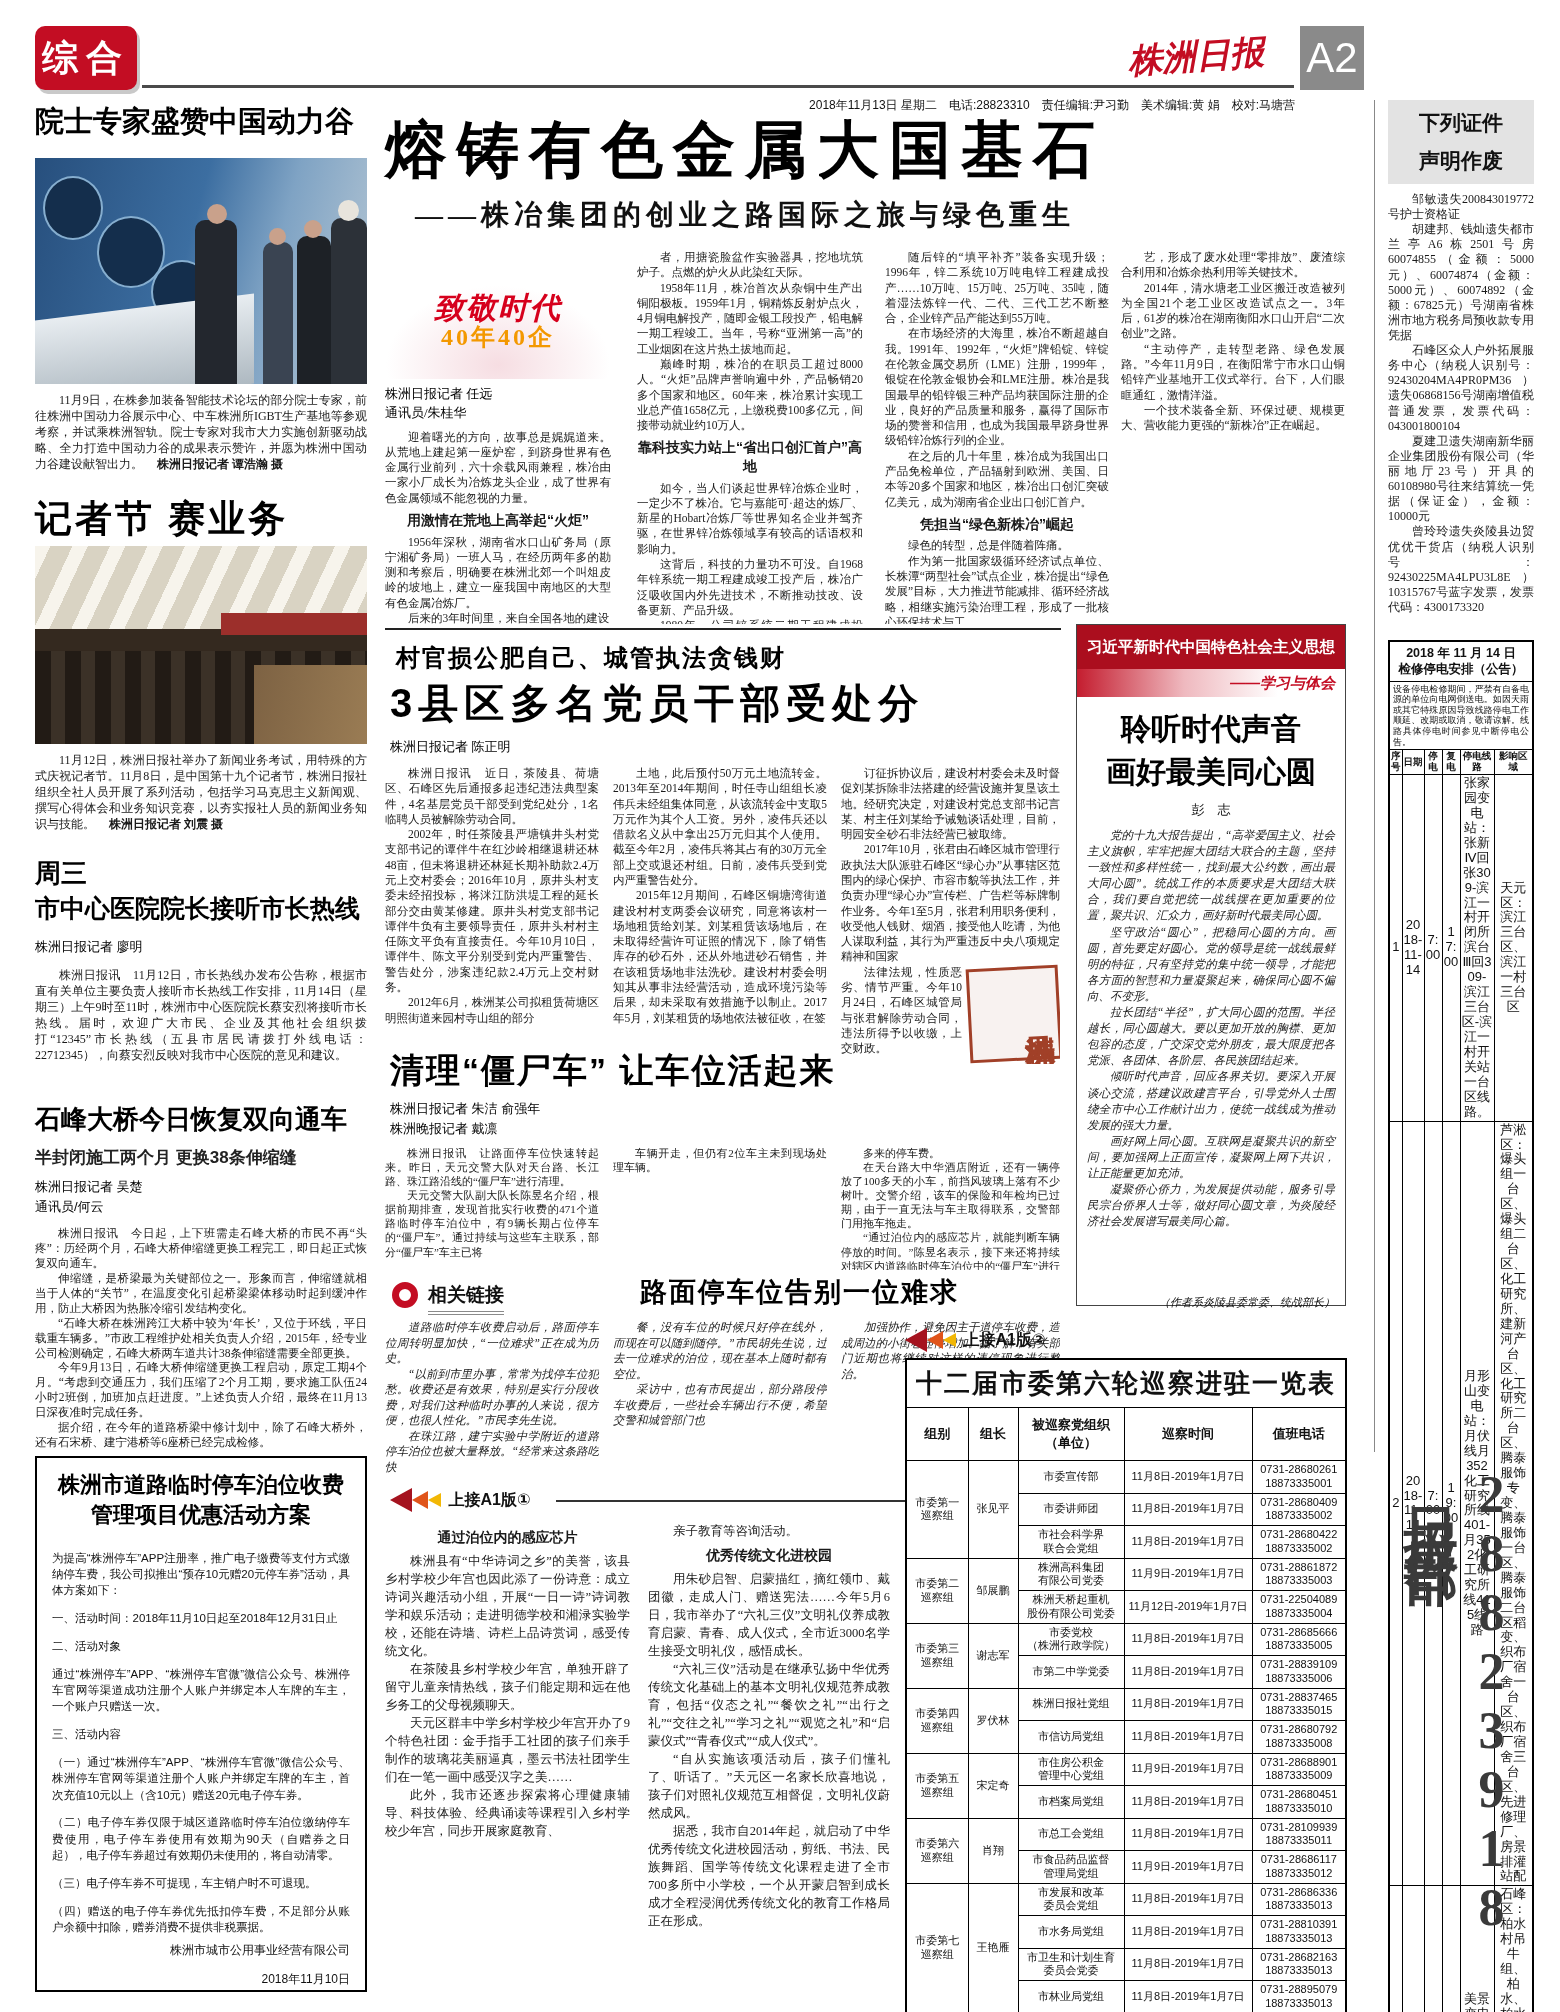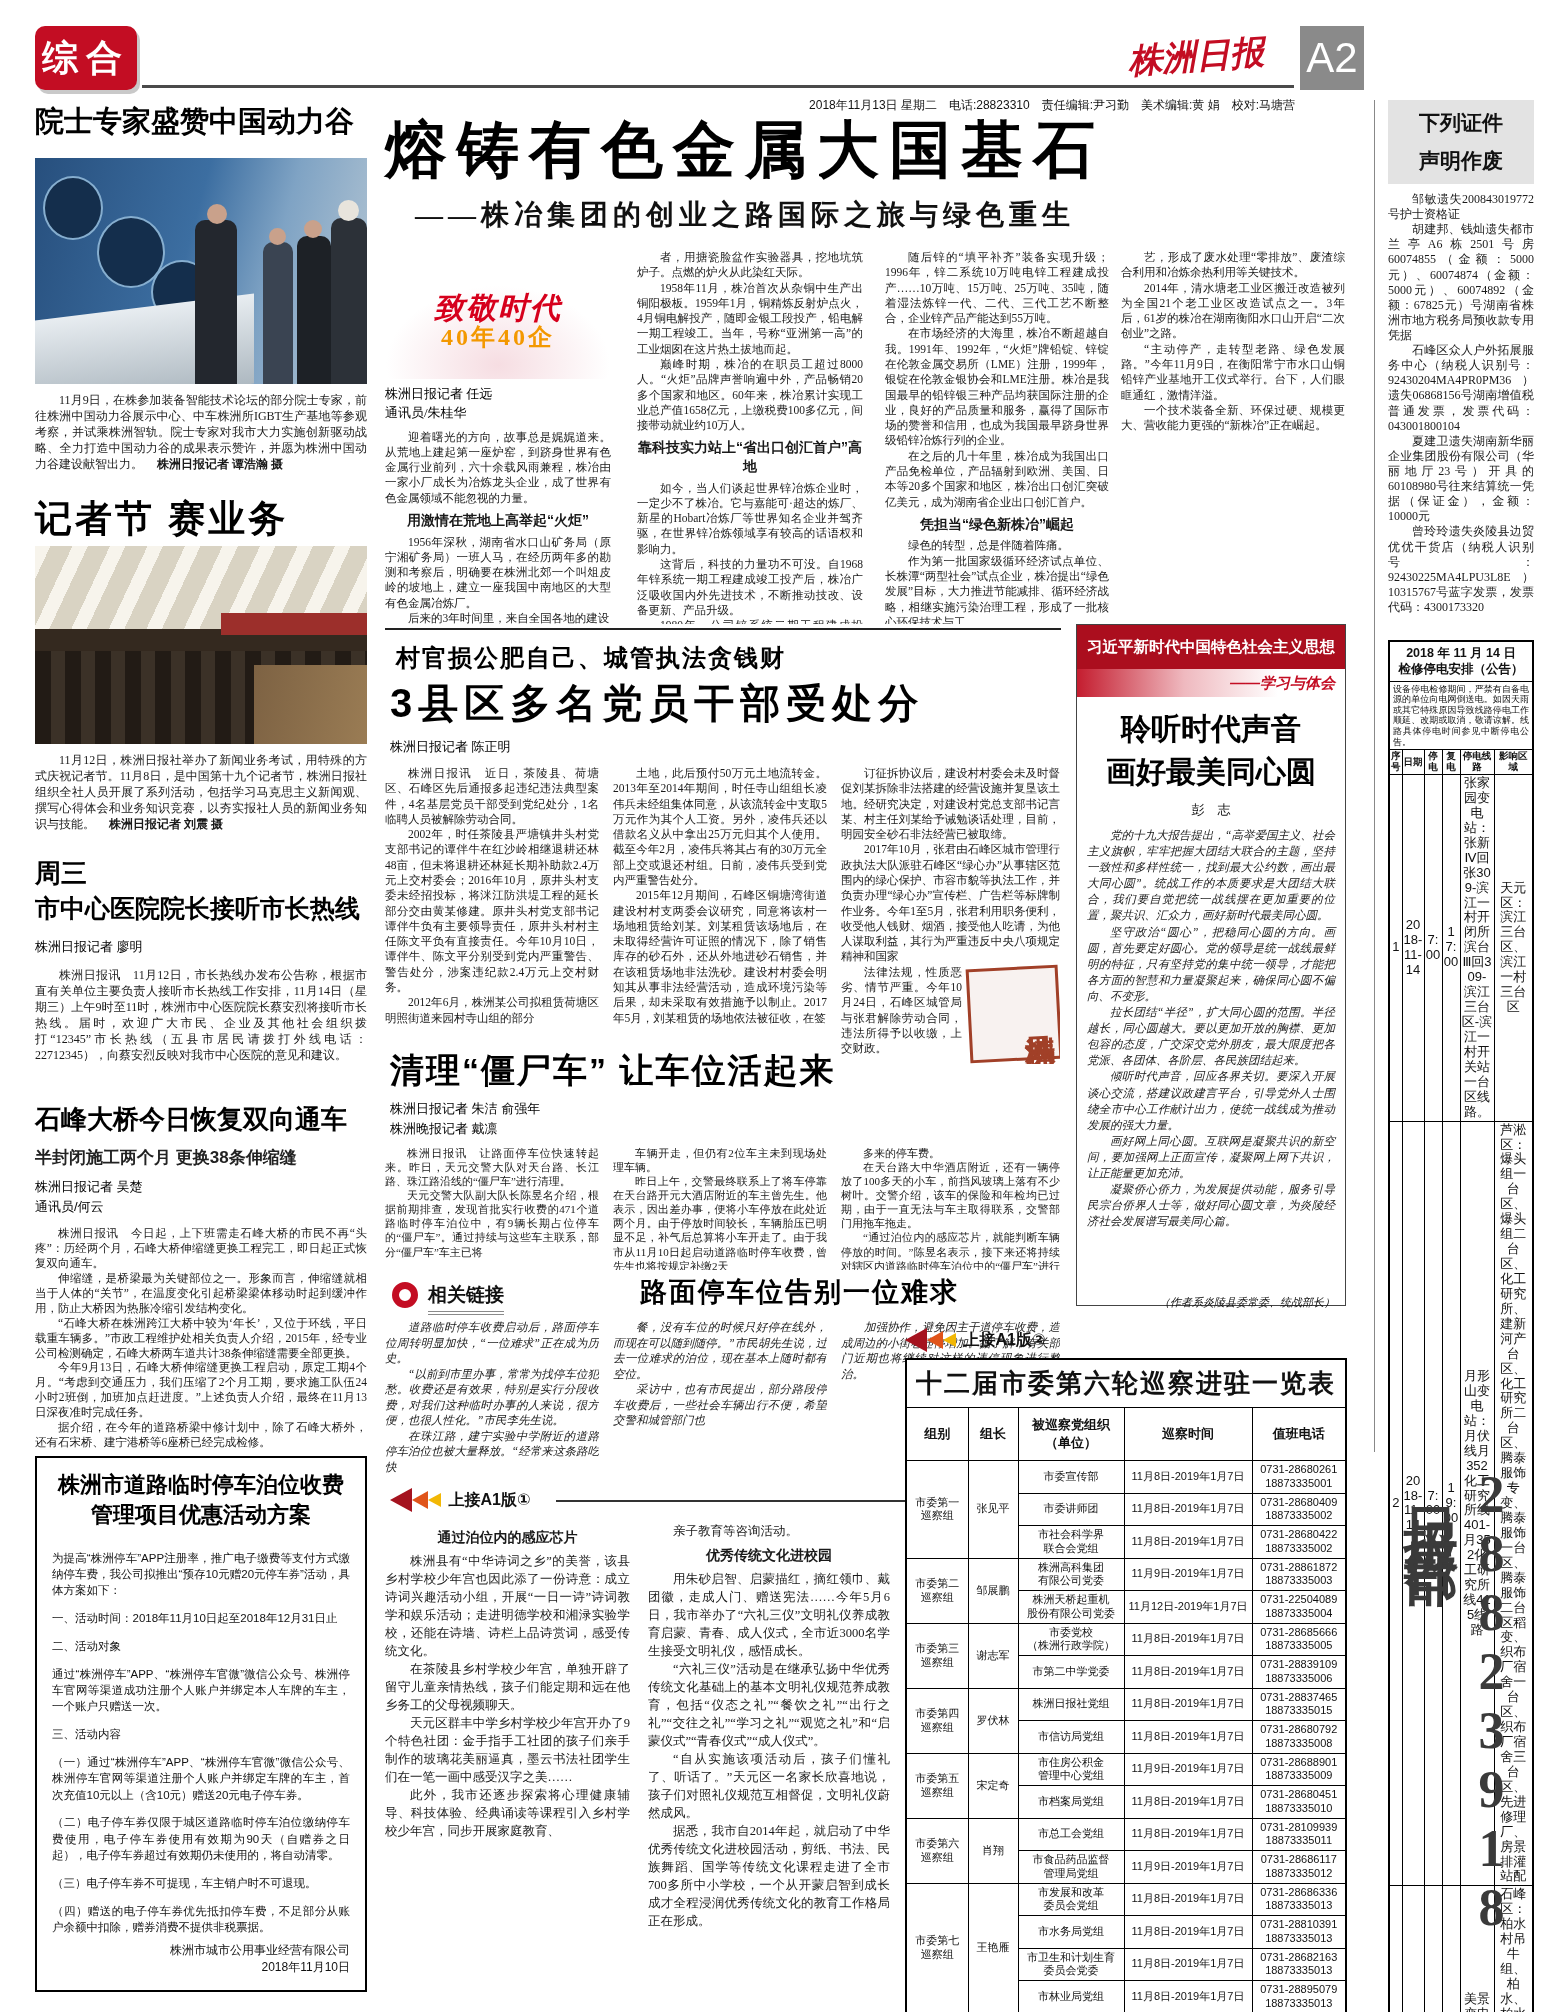--- a/index.html
+++ b/index.html
@@ -144,21 +144,21 @@
         <p class="para">一、活动时间：2018年11月10日起至2018年12月31日止</p>
         <p class="para">二、活动对象</p>
         <p class="para">通过“株洲停车”APP、“株洲停车官微”微信公众号、株洲停车官网等渠道成功注册个人账户并绑定本人车牌的车主，一个账户只赠送一次。</p>
         <p class="para">三、活动内容</p>
         <p class="para">（一）通过“株洲停车”APP、“株洲停车官微”微信公众号、株洲停车官网等渠道注册个人账户并绑定车牌的车主，首次充值10元以上（含10元）赠送20元电子停车券。</p>
         <p class="para">（二）电子停车券仅限于城区道路临时停车泊位缴纳停车费使用，电子停车券使用有效期为90天（自赠券之日起），电子停车券超过有效期仍未使用的，将自动清零。</p>
         <p class="para">（三）电子停车券不可提现，车主销户时不可退现。</p>
         <p class="para">（四）赠送的电子停车券优先抵扣停车费，不足部分从账户余额中扣除，赠券消费不提供非税票据。</p>
       </div>
     <div style="text-align:right;font-size:12px;margin-top:4px;">株洲市城市公用事业经营有限公司</div>
-    <div style="text-align:right;font-size:12px;">2018年11月10日</div>
+    <div style="text-align:right;font-size:12px;margin-top:12px;">2018年11月10日</div>
   </div>
 
   <div class="abs hl" style="left:385px;top:108px;width:965px;font-size:62px;letter-spacing:10px;white-space:nowrap;">熔铸有色金属大国基石</div>
   <div class="abs serif" style="left:415px;top:196px;font-size:28px;letter-spacing:5px;font-weight:bold;">——株冶集团的创业之路国际之旅与绿色重生</div>
 
   <div class="abs body-txt" style="left:385px;top:250px;width:226px;height:374px;overflow:hidden;font-size:11.5px;line-height:1.33;">
     <div class="logo-jd" style="height:88px;padding-top:6px;margin-bottom:6px;">
       <div class="jd1">致敬时代</div>
       <div class="jd2">40年40企</div>
     </div>
@@ -240,21 +240,20 @@
 
   <div class="abs hl" style="left:390px;top:1048px;font-size:34px;letter-spacing:2px;">清理“僵尸车” 让车位活起来</div>
   <div class="abs byline" style="left:390px;top:1100px;">株洲日报记者 朱洁 俞强年</div>
   <div class="abs byline" style="left:390px;top:1120px;">株洲晚报记者 戴凛</div>
   <div class="abs body-txt" style="left:385px;top:1146px;width:214px;height:124px;overflow:hidden;font-size:11px;line-height:1.28;">
       <p class="para">株洲日报讯　让路面停车位快速转起来。昨日，天元交警大队对天台路、长江路、珠江路沿线的“僵尸车”进行清理。</p>
       <p class="para">天元交警大队副大队长陈昱名介绍，根据前期排查，发现首批实行收费的471个道路临时停车泊位中，有9辆长期占位停车的“僵尸车”。通过持续与这些车主联系，部分“僵尸车”车主已将</p>
     </div>
   <div class="abs body-txt" style="left:613px;top:1146px;width:214px;height:124px;overflow:hidden;font-size:11px;line-height:1.28;">
       <p class="para">车辆开走，但仍有2位车主未到现场处理车辆。</p>
-      <p class="para">昨日上午，交警最终联系上了将车停靠在天台路开元大酒店附近的车主曾先生。他表示，因出差办事，便将小车停放在此处近两个月。由于停放时间较长，车辆胎压已明显不足，补气后总算将小车开走了。由于我市从11月10日起启动道路临时停车收费，曾先生也将按规定补缴2天</p>
     </div>
   <div class="abs body-txt" style="left:841px;top:1146px;width:219px;height:124px;overflow:hidden;font-size:11px;line-height:1.28;">
       <p class="para">多来的停车费。</p>
       <p class="para">在天台路大中华酒店附近，还有一辆停放了100多天的小车，前挡风玻璃上落有不少树叶。交警介绍，该车的保险和年检均已过期，由于一直无法与车主取得联系，交警部门用拖车拖走。</p>
       <p class="para">“通过泊位内的感应芯片，就能判断车辆停放的时间。”陈昱名表示，接下来还将持续对辖区内道路临时停车泊位中的“僵尸车”进行清理。</p>
     </div>
 
   <div class="abs ring" style="left:392px;top:1282px;"></div>
   <div class="abs rel-label" style="left:428px;top:1282px;">相关链接</div>
   <div class="abs hl" style="left:600px;top:1274px;font-size:27px;letter-spacing:2px;margin-left:40px;">路面停车位告别一位难求</div>

